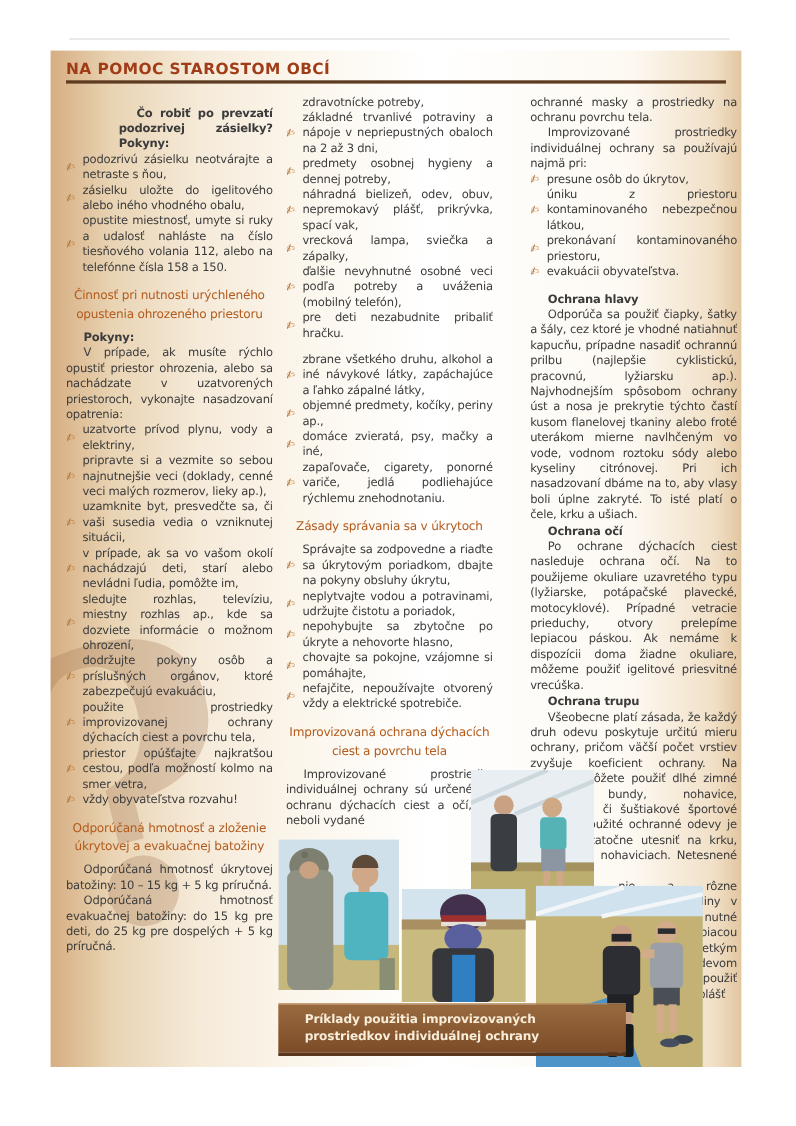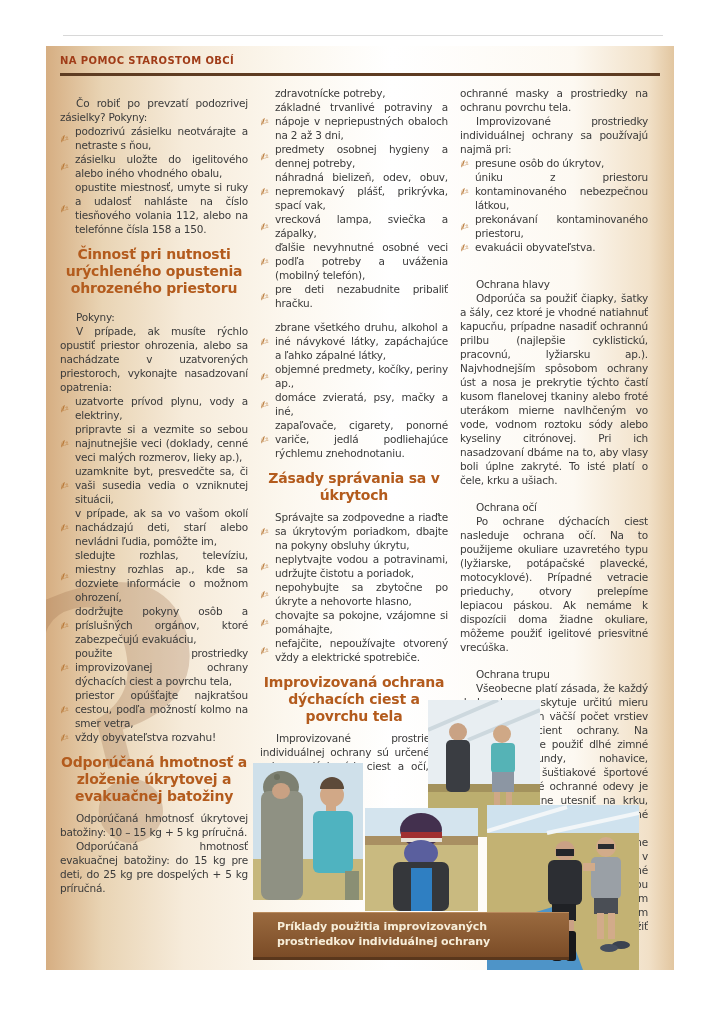--- a/index.html
+++ b/index.html
@@ -10,41 +10,41 @@
   }
   .top-edge-line{position:absolute;left:63px;top:35px;width:600px;height:1px;background:#d8d8d8;}
   .page{
     position:absolute;left:46px;top:46px;width:628px;height:924px;overflow:hidden;
     background:linear-gradient(to right,
       #d6ae82 0%, #e9d4b4 9%, #f6ebda 22%, #fcf7ee 38%,
       #ffffff 55%, #fdf9f2 84%, #f1e0c7 96%, #e2c6a0 100%);
   }
   .page-title{
     position:absolute;left:14px;top:9px;z-index:2;
-    font-size:10px;font-weight:bold;letter-spacing:.4px;color:#a03c18;
+    font-size:14px;font-weight:bold;letter-spacing:.4px;color:#a03c18;
   }
   .title-rule{position:absolute;left:14px;top:27px;width:600px;height:3px;background:#5e3c22;z-index:2;}
   .watermark{
     position:absolute;left:-28px;top:498px;z-index:1;line-height:1;
     font-family:"DejaVu Serif","Liberation Serif",serif;
     font-size:345px;font-weight:bold;color:rgba(158,112,74,.28);
     transform:rotate(-14deg);
   }
   .col{
     position:absolute;top:40px;width:188px;height:882px;overflow:hidden;z-index:2;
     font-size:10.5px;line-height:14px;letter-spacing:-.2px;
     color:#3b3b3b;text-align:justify;
   }
-  .col1{left:14px}.col2{left:214px}.col3{left:414px}
+  .col1{left:14px}.col2{left:214px}.col3{left:436px}
   .blk-heading{
-    color:#b35b1d;font-weight:bold;font-size:14px;line-height:17px;
+    color:#b35b1d;font-weight:normal;font-size:11px;line-height:17px;
     text-align:center;margin:10px 0 6px;letter-spacing:-.2px;
   }
-  .blk-subhead{font-weight:normal;text-indent:16px;margin-top:13px;}
-  .blk-lead{font-weight:normal;text-indent:16px;}
+  .blk-subhead{font-weight:bold;text-indent:16px;margin-top:1px;}
+  .blk-lead{font-weight:bold;text-indent:16px;margin-left:48px;}
   .blk-para{text-indent:16px;}
   .blk-para-cont{}
   .blk-para-narrow{margin-left:80px;}
   .blk-gap{height:10px;}
   .blk-bullet{display:flex;align-items:center;}
   .bullet-icon{
     flex:0 0 15px;width:15px;color:#b5722e;font-size:10px;
     transform:rotate(-18deg);
   }
   .bullet-text{flex:1;text-align:justify;}

